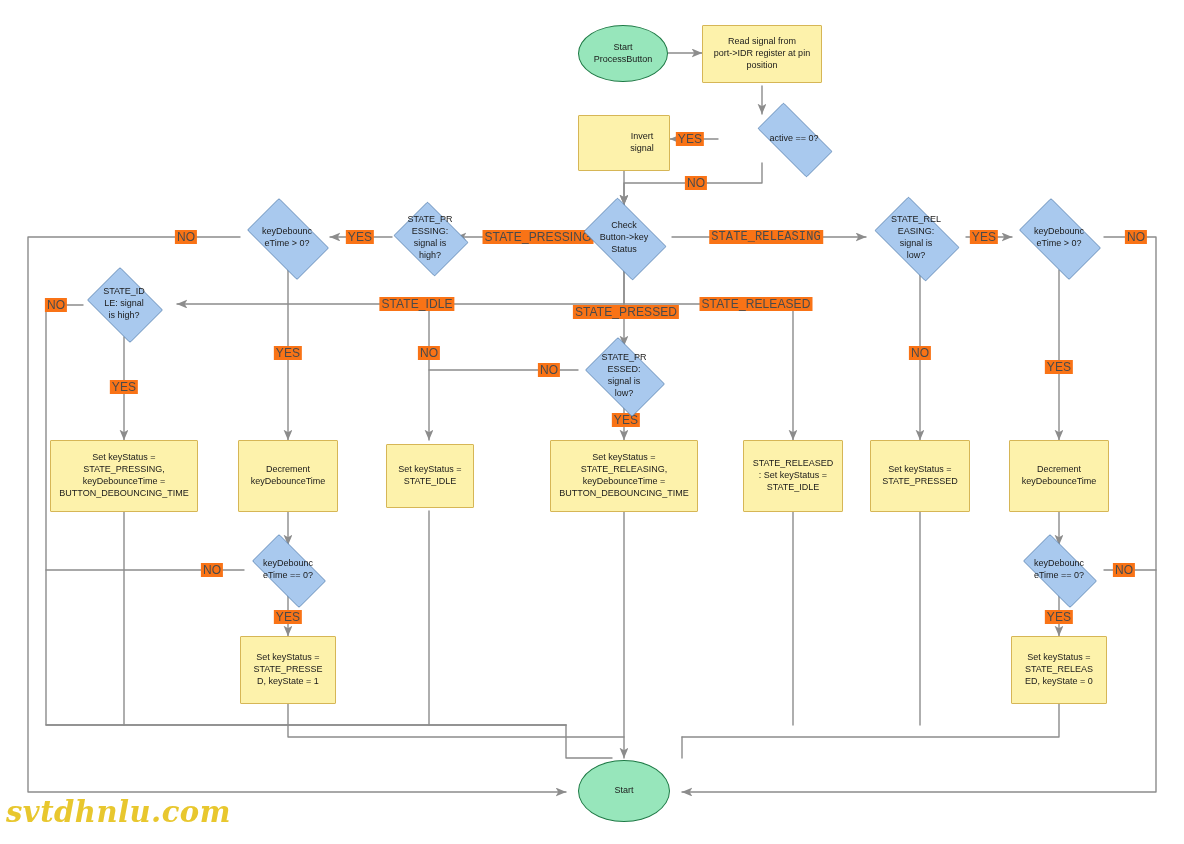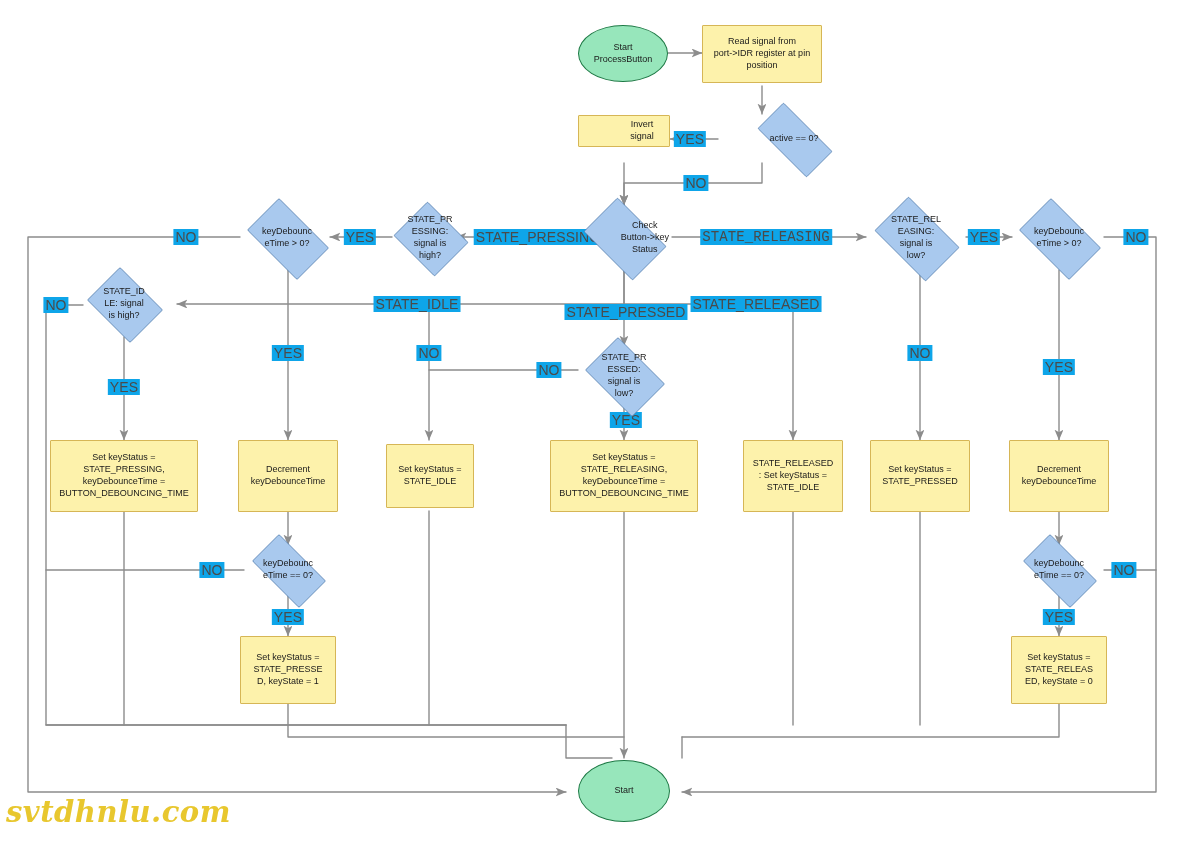--- a/index.html
+++ b/index.html
@@ -69,23 +69,23 @@
     transform-origin: center center;
     border-radius: 2px;
     z-index: 0;
   }
   .n-dec .lbl {
     position: relative;
     z-index: 1;
   }
   .edge-label {
     position: absolute;
-    font-size: 14px;
+    font-size: 12px;
     color: #4a4a4a;
-    background: #0ea5e9;
+    background: #f97316;
     padding: 0 2px;
     white-space: nowrap;
     transform: translate(-50%, -50%);
     z-index: 4;
     letter-spacing: 0.1px;
   }
   #watermark {
     position: absolute;
     left: 6px;
     top: 795px;
@@ -198,25 +198,25 @@
     <span class="lbl">Read signal from
 port-&gt;IDR register at pin
 position</span>
   </div>
 
   <div class="node n-dec" style="left:746px; top:114px; width:96px; height:50px;">
     <span class="dia"></span>
     <span class="lbl">active == 0?</span>
   </div>
 
-  <div class="node n-proc" style="left:578px; top:115px; width:92px; height:32px;padding-left:36px;">
+  <div class="node n-proc" style="left:578px; top:115px; width:92px; height:56px;padding-left:36px;">
     <span class="lbl">Invert signal</span>
   </div>
 
-  <div class="node n-dec" style="left:576px; top:205px; width:96px; height:66px;justify-content:flex-end;">
+  <div class="node n-dec" style="left:576px; top:205px; width:96px; height:66px;">
     <span class="dia"></span>
     <span class="lbl">Check
 Button-&gt;key
 Status</span>
   </div>
 
   <div class="node n-dec" style="left:390px; top:205px; width:80px; height:66px;">
     <span class="dia"></span>
     <span class="lbl">STATE_PR
 ESSING:

